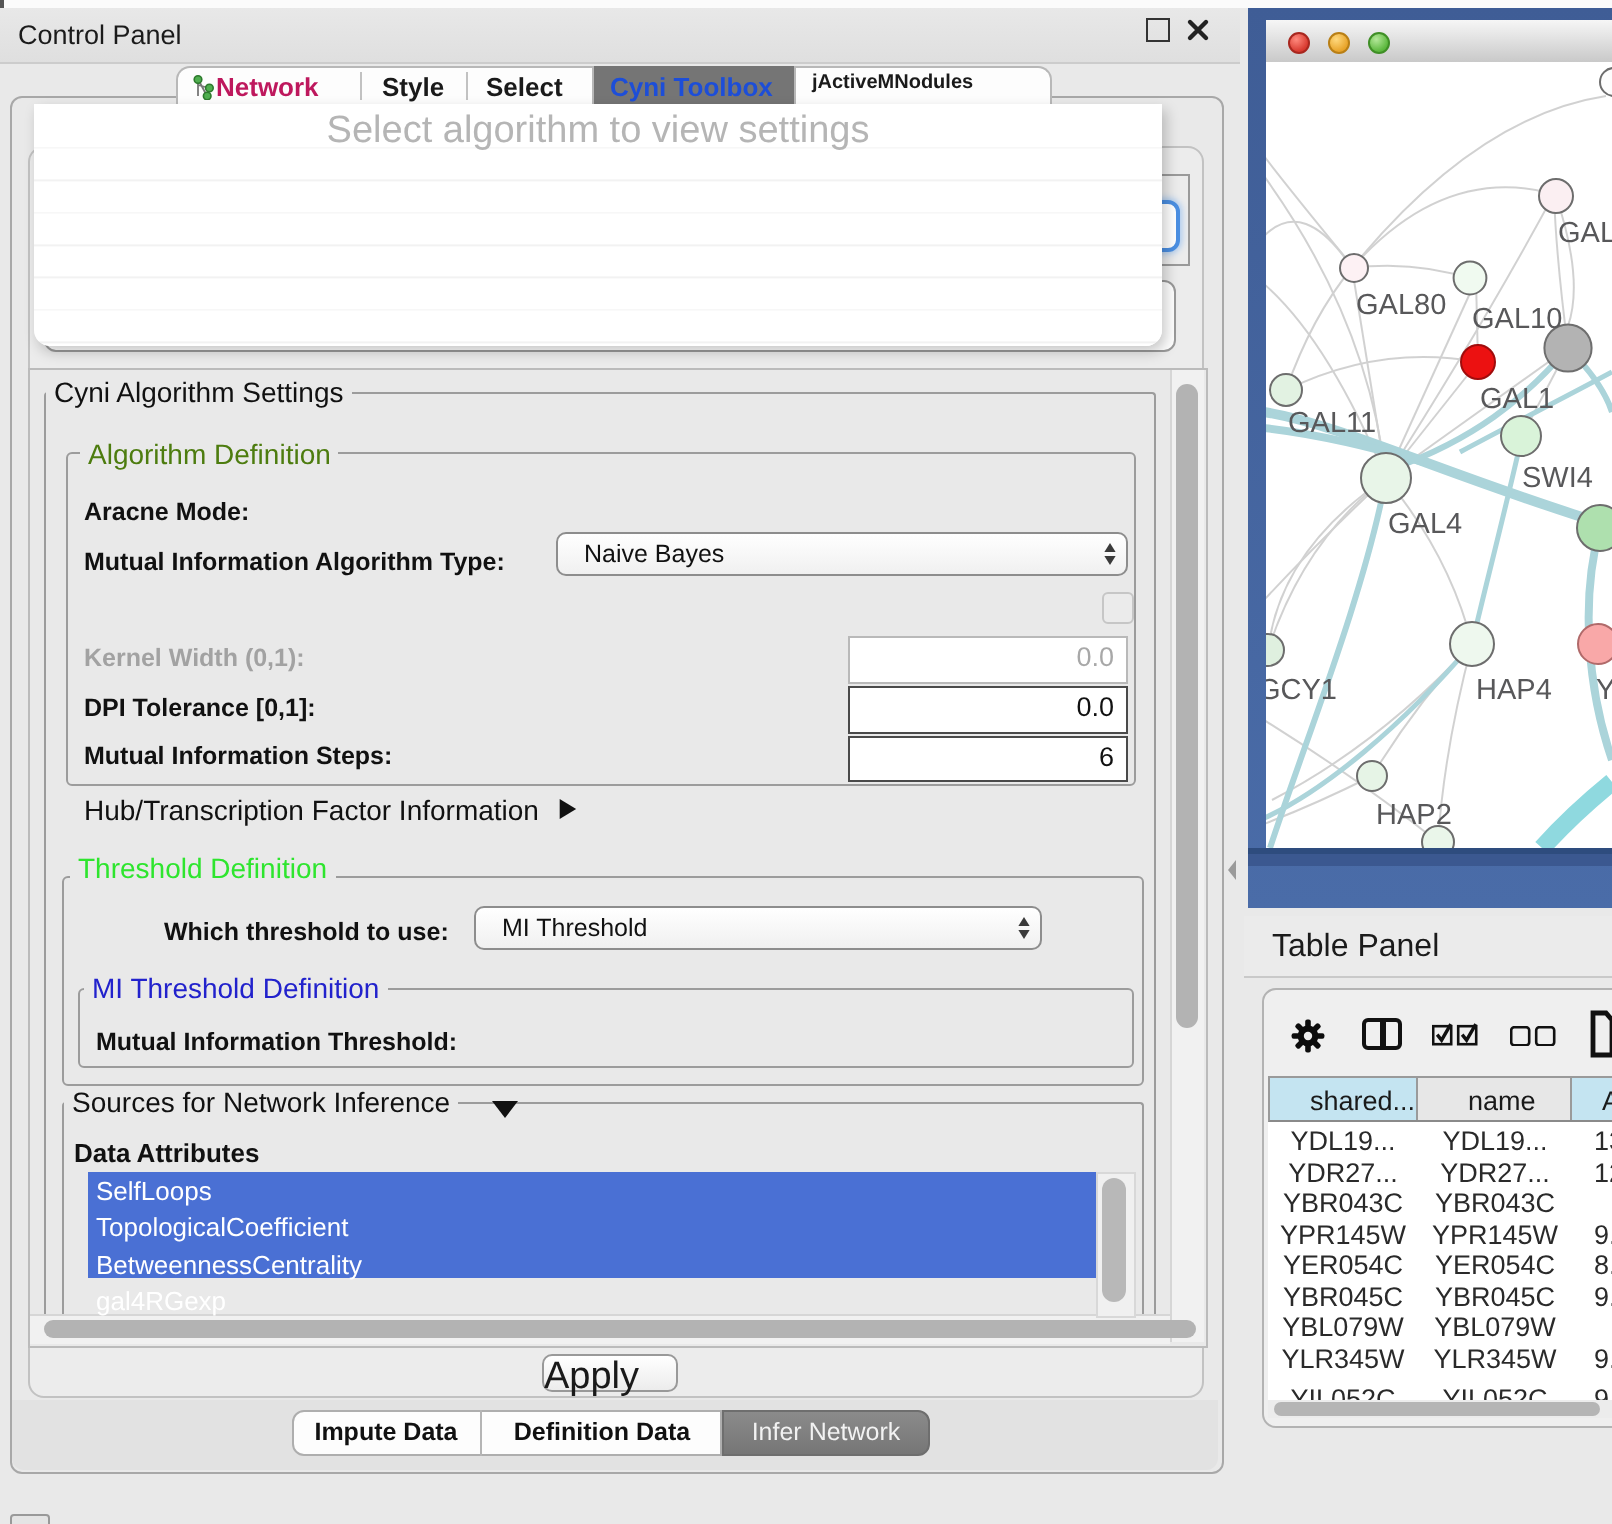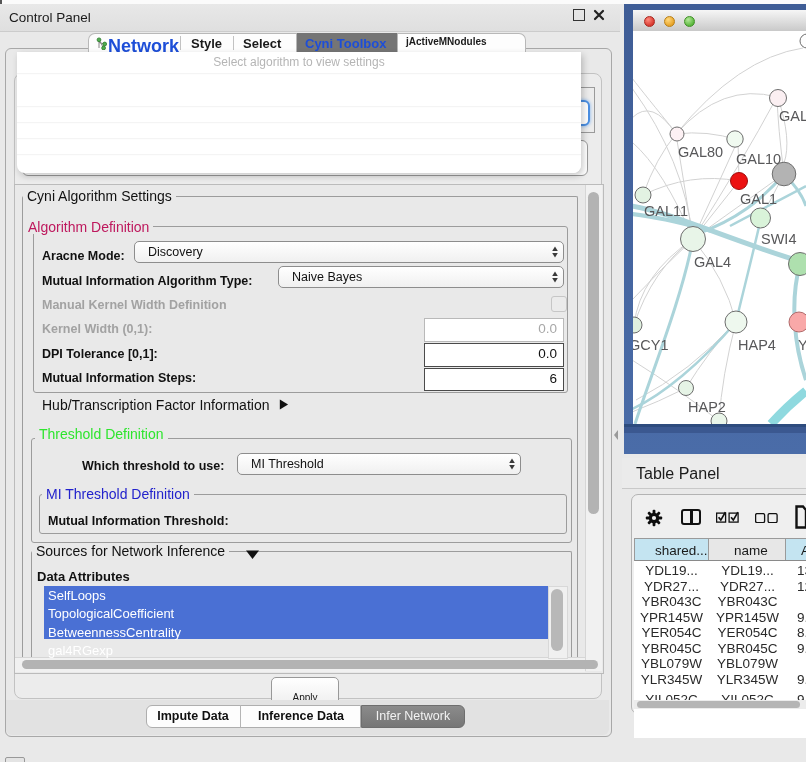--- a/index.html
+++ b/index.html
@@ -41,41 +41,33 @@
 <div class="a" style="left:585px;top:185px;width:16px;height:486px;background:#f1f1f1;border-left:1px solid #d6d6d6"></div>
 <div class="a" style="left:588px;top:192px;width:11px;height:322px;background:#b3b3b3;border-radius:6px"></div>
 
 <div class="a" style="left:15px;top:657px;width:570px;height:14px;background:#f1f1f1;border-top:1px solid #d6d6d6"></div>
 <div class="a" style="left:22px;top:660px;width:576px;height:9px;background:#b3b3b3;border-radius:5px"></div>
 
 <div class="grp" style="left:22px;top:196px;width:554px;height:460px;border-bottom:none;border-radius:2px 2px 0 0"></div>
 <div class="gt" style="left:23px;top:189px;color:#111">Cyni Algorithm Settings</div>
 
 <div class="grp" style="left:33px;top:226px;width:533px;height:165px"></div>
-<div class="gt" style="left:24px;top:219.5px;color:#be185d">Algorithm Definition</div>
+<div class="gt" style="left:40px;top:219.5px;color:#4d7c0f">Algorithm Definition</div>
 
 <div class="lbl" style="left:42px;top:249px">Aracne Mode:</div>
-<div class="combo" style="left:134px;top:241px;width:428px;height:20px">
-      <span class="tx">Discovery</span>
-      <svg class="arr" viewBox="0 0 6 12">
-        <path d="M3 0.5 L5.8 5 H0.2 Z" fill="#3a3a3a"></path>
-        <path d="M3 11.5 L5.8 7 H0.2 Z" fill="#3a3a3a"></path>
-      </svg>
-    </div>
 
 <div class="lbl" style="left:42px;top:274px">Mutual Information Algorithm Type:</div>
 <div class="combo" style="left:278px;top:266px;width:284px;height:20px">
       <span class="tx">Naive Bayes</span>
       <svg class="arr" viewBox="0 0 6 12">
         <path d="M3 0.5 L5.8 5 H0.2 Z" fill="#3a3a3a"></path>
         <path d="M3 11.5 L5.8 7 H0.2 Z" fill="#3a3a3a"></path>
       </svg>
     </div>
 
-<div class="lbl" style="left:42px;top:298px;color:#a2a2a2">Manual Kernel Width Definition</div>
 <div class="a" style="left:551px;top:296px;width:14px;height:14px;background:#ebebeb;border:1px solid #c6c6c6;border-radius:3px"></div>
 
 <div class="lbl" style="left:42px;top:322px;color:#a2a2a2">Kernel Width (0,1):</div>
 <div class="inp" style="left:424px;top:318px;width:132px;height:20px;border:1px solid #b9b9b9;color:#a8a8a8;padding:2px 6px 0 0">0.0</div>
 
 <div class="lbl" style="left:42px;top:347px">DPI Tolerance [0,1]:</div>
 <div class="inp" style="left:424px;top:343px;width:132px;height:20px;border:1px solid #4a4a4a;padding:2px 6px 0 0">0.0</div>
 
 <div class="lbl" style="left:42px;top:371px">Mutual Information Steps:</div>
 <div class="inp" style="left:424px;top:368px;width:132px;height:19px;border:1px solid #4a4a4a;padding:2px 6px 0 0">6</div>
@@ -108,51 +100,51 @@
       <path d="M1 1.5 L14 1.5 L7.5 10 Z" fill="#111"></path>
     </svg>
 
 <div class="lbl" style="left:37px;top:569px;font-size:13px">Data Attributes</div>
 <div class="a" style="left:44px;top:586px;width:504px;height:53px;background:#4a70d4;color:#fff;font-size:13px">
 <div style="padding:1px 0 0 4px;line-height:18.4px">SelfLoops<br>TopologicalCoefficient<br>BetweennessCentrality<br>gal4RGexp</div>
 </div>
 <div class="a" style="left:548px;top:586px;width:18px;height:71px;background:#f0f0f0;border:1px solid #d8d8d8"></div>
 <div class="a" style="left:551px;top:589px;width:12px;height:62px;background:#b8b8b8;border-radius:6px"></div>
 
-<div class="a" style="left:271px;top:677px;width:66px;height:17px;background:linear-gradient(#ffffff,#ececec);border:1px solid #999;border-radius:5px;text-align:center;font-size:10px;padding-top:14px;color:#1a1a1a">Apply</div>
+<div class="a" style="left:271px;top:677px;width:66px;height:17px;background:linear-gradient(#ffffff,#ececec);border:1px solid #999;border-radius:5px;text-align:left;font-size:19px;padding-top:0;color:#1a1a1a">Apply</div>
 
 <div class="a" style="left:6px;top:700px;width:603px;height:35px;background:#e2e2e2;border-radius:0 0 6px 6px"></div>
 <div class="a" style="left:146px;top:705px;width:215px;height:23px;background:#fdfdfd;border:1px solid #aeaeae;border-radius:6px 0 0 6px;box-sizing:border-box"></div>
 <div class="a" style="left:361px;top:705px;width:104px;height:23px;background:linear-gradient(#8b8b8b,#767676);border:1px solid #6e6e6e;border-radius:0 6px 6px 0;box-sizing:border-box"></div>
 <div class="a" style="left:240px;top:705px;width:1px;height:23px;background:#b5b5b5"></div>
 <div class="a b" style="left:146px;top:709px;width:94px;text-align:center;font-size:12.5px;color:#111">Impute Data</div>
-<div class="a b" style="left:241px;top:709px;width:120px;text-align:center;font-size:12.5px;color:#111">Inference Data</div>
+<div class="a b" style="left:241px;top:709px;width:120px;text-align:center;font-size:12.5px;color:#111">Definition Data</div>
 <div class="a" style="left:361px;top:709px;width:104px;text-align:center;font-size:12.5px;color:#f2f2f2">Infer Network</div>
 
 <div class="a" style="left:5px;top:757px;width:18px;height:10px;background:#e4e4e4;border:1.5px solid #999;border-radius:2px"></div>
 
 <div class="a" style="left:88px;top:33px;width:209px;height:19px;background:#fdfdfd;border:1px solid #b8b8b8;border-bottom:none;border-radius:7px 0 0 0;box-sizing:border-box"></div>
 <div class="a" style="left:297px;top:33px;width:100px;height:19px;background:#757575;box-sizing:border-box"></div>
 <div class="a" style="left:397px;top:33px;width:129px;height:19px;background:#fdfdfd;border:1px solid #b8b8b8;border-bottom:none;border-radius:0 7px 0 0;box-sizing:border-box"></div>
 <div class="a" style="left:180px;top:36px;width:1px;height:14px;background:#c2c2c2"></div>
 <div class="a" style="left:233px;top:36px;width:1px;height:14px;background:#c2c2c2"></div>
 <svg class="a" style="left:96px;top:37px" width="11" height="13" viewBox="0 0 11 13">
       <path d="M3 3 L3 11 M3 5.5 L8.5 7 M3.5 3.5 L7.5 11" stroke="#777" stroke-width="0.9"></path>
       <circle cx="3" cy="2.8" r="1.9" fill="#4fae4f" stroke="#2d7a2d" stroke-width="0.8"></circle>
       <circle cx="8.7" cy="7" r="1.9" fill="#4fae4f" stroke="#2d7a2d" stroke-width="0.8"></circle>
       <circle cx="7.6" cy="11" r="1.9" fill="#4fae4f" stroke="#2d7a2d" stroke-width="0.8"></circle>
     </svg>
-<div class="a b" style="left:108px;top:36px;font-size:18px;color:#1d4ed8">Network</div>
+<div class="a b" style="left:108px;top:36px;font-size:13px;color:#be185d">Network</div>
 <div class="a b" style="left:191px;top:36px;font-size:13px;color:#1a1a1a">Style</div>
 <div class="a b" style="left:243px;top:36px;font-size:13px;color:#1a1a1a">Select</div>
 <div class="a b" style="left:305px;top:36px;font-size:13px;color:#1d4ed8">Cyni Toolbox</div>
 <div class="a b" style="left:406px;top:36px;font-size:10px;color:#1a1a1a">jActiveMNodules</div>
 
 <div class="a" style="left:17px;top:52px;width:564px;height:121px;background:repeating-linear-gradient(#ffffff 0px,#ffffff 15.4px,#f2f2f2 15.4px,#f2f2f2 16.2px);background-position:0 6.2px;border-radius:0 0 8px 8px;box-shadow:2px 3px 7px rgba(0,0,0,0.22)"></div>
-<div class="a" style="left:17px;top:55px;width:564px;text-align:center;font-size:12px;color:#b5b5b5">Select algorithm to view settings</div>
+<div class="a" style="left:17px;top:55px;width:564px;text-align:center;font-size:19px;color:#b5b5b5">Select algorithm to view settings</div>
 
 <div class="a" style="left:624px;top:4px;width:182px;height:450px;background:linear-gradient(#3f5d96,#4a6ca8)"></div>
 <div class="a" style="left:633px;top:10px;width:173px;height:21px;background:linear-gradient(#f6f6f6,#c9c9c9);border-bottom:1px solid #8f8f8f"></div>
 <div class="a" style="left:643.5px;top:15.5px;width:11px;height:11px;border-radius:50%;background:radial-gradient(circle at 35% 30%,#ff8a7e,#d83a30 70%);border:1px solid #a8271f;box-sizing:border-box"></div>
 <div class="a" style="left:663.5px;top:15.5px;width:11px;height:11px;border-radius:50%;background:radial-gradient(circle at 35% 30%,#ffd97e,#e8a42a 70%);border:1px solid #b97f15;box-sizing:border-box"></div>
 <div class="a" style="left:683.5px;top:15.5px;width:11px;height:11px;border-radius:50%;background:radial-gradient(circle at 35% 30%,#b4e89a,#5cb83e 70%);border:1px solid #3f8f26;box-sizing:border-box"></div>
 <div class="a" style="left:624px;top:424px;width:182px;height:3px;background:#2e4c7e"></div>
     <div class="a" style="left:624px;top:427px;width:182px;height:6px;background:#3b5890"></div>
 
 <svg class="a" style="left:633px;top:31px;background:#ffffff" width="173" height="393" viewBox="633 31 173 393">
@@ -266,21 +258,21 @@
       <path d="M1.5 1.5 H8 L11 5 V22.5 H1.5 Z" fill="none" stroke="#111" stroke-width="2.4"></path>
     </svg>
 
 <div class="a" style="left:634px;top:538px;width:172px;height:23px;background:#c4e4f1;border-top:1px solid #9a9a9a;border-bottom:1px solid #8a8a8a;border-left:1px solid #9a9a9a;box-sizing:border-box"></div>
 <div class="a" style="left:709px;top:539px;width:76px;height:21px;background:#e7e7e7"></div>
 <div class="a" style="left:708px;top:539px;width:1px;height:21px;background:#9a9a9a"></div>
 <div class="a" style="left:785px;top:539px;width:1px;height:21px;background:#9a9a9a"></div>
 <div class="a" style="left:655px;top:543px;font-size:13.5px;color:#1a1a1a">shared...</div>
 <div class="a" style="left:734px;top:543px;font-size:13.5px;color:#1a1a1a">name</div>
 <div class="a" style="left:801px;top:543px;font-size:13.5px;color:#1a1a1a">A</div>
-<div class="a" style="left:634px;top:561px;width:172px;height:177px;background:#fff;overflow:hidden;font-size:13.5px;color:#2a2a2a">
+<div class="a" style="left:634px;top:561px;width:172px;height:140px;background:#fff;overflow:hidden;font-size:13.5px;color:#2a2a2a">
   <div style="position:relative;width:100%;height:100%">
   <div style="position:absolute;left:0;top:2px;width:75px;text-align:center;line-height:15.5px">YDL19...<br>YDR27...<br>YBR043C<br>YPR145W<br>YER054C<br>YBR045C<br>YBL079W<br>YLR345W</div>
   <div style="position:absolute;left:76px;top:2px;width:75px;text-align:center;line-height:15.5px">YDL19...<br>YDR27...<br>YBR043C<br>YPR145W<br>YER054C<br>YBR045C<br>YBL079W<br>YLR345W</div>
   <div style="position:absolute;left:163px;top:2px;width:40px;line-height:15.5px">13<br>12<br><br>9.<br>8.<br>9.<br><br>9.</div>
   <div style="position:absolute;left:0;top:131px;width:75px;text-align:center">YIL052C</div>
   <div style="position:absolute;left:76px;top:131px;width:75px;text-align:center">YIL052C</div>
   <div style="position:absolute;left:163px;top:131px;width:40px">9.</div>
   </div>
 </div>
 <div class="a" style="left:634px;top:700px;width:172px;height:9px;background:#ececec"></div>

